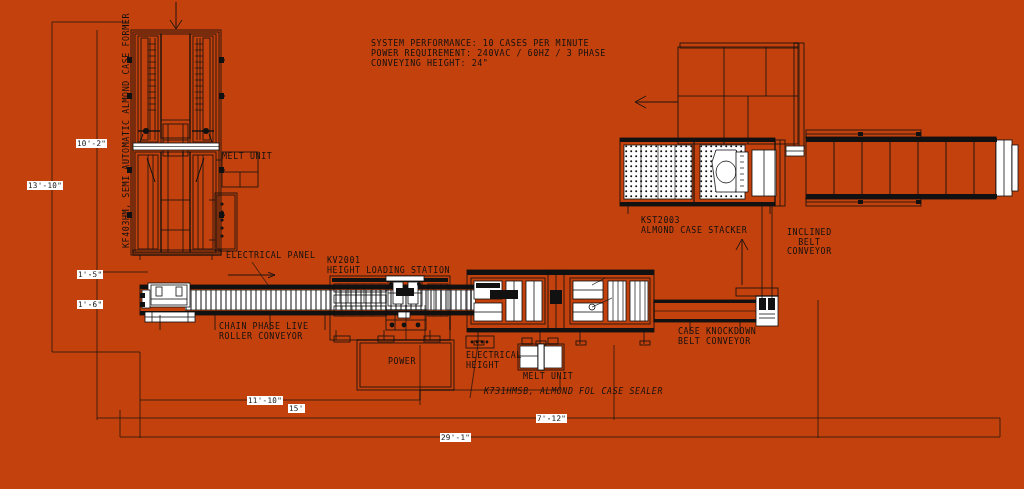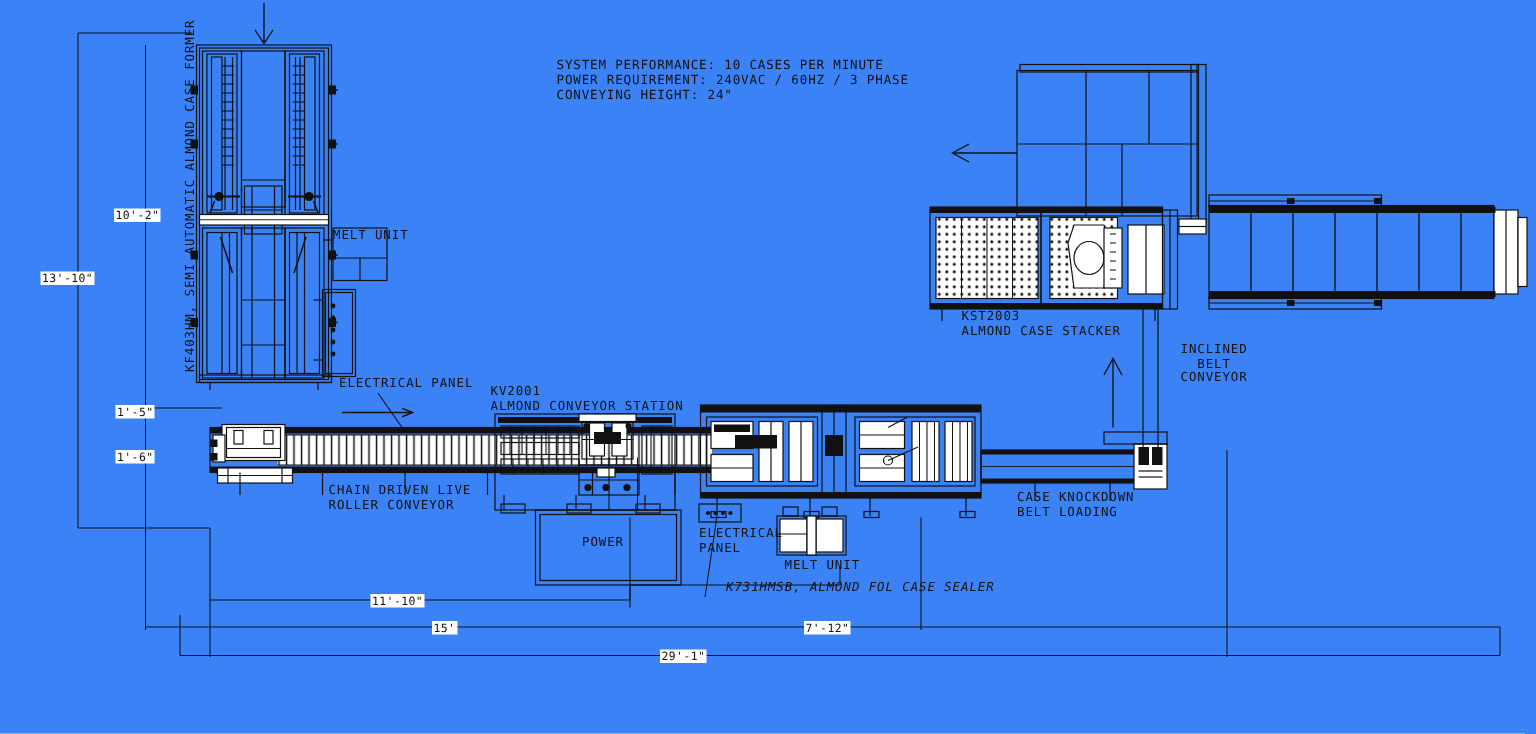--- a/index.html
+++ b/index.html
@@ -1,17 +1,17 @@
 <!DOCTYPE html>
 <html><head>
 <meta charset="utf-8">
 <style>
   html,body{margin:0;padding:0;background:#ffffff;}
   body{width:1024px;height:489px;overflow:hidden;font-family:"DejaVu Sans Mono",monospace;}
-  #root{position:relative;width:1024px;height:489px;background:#3b82f6;}
+  #root{position:relative;width:1024px;height:489px;background:#c2410c;}
   svg{position:absolute;top:0;left:0;}
   .lbl{position:absolute;font-family:"DejaVu Sans Mono",monospace;font-size:8.3px;color:#111;
        letter-spacing:.6px;line-height:9.6px;white-space:pre;}
   .dim{position:absolute;font-family:"DejaVu Sans Mono",monospace;font-size:7.6px;color:#111;
        letter-spacing:.3px;white-space:pre;background:#fff;padding:0 1px;}
   .vlbl{position:absolute;font-family:"DejaVu Sans Mono",monospace;font-size:8.3px;color:#111;
         letter-spacing:.6px;white-space:pre;transform-origin:0 0;transform:rotate(-90deg);}
   .spec{position:absolute;font-family:"DejaVu Sans Mono",monospace;font-size:8.4px;color:#111;
         letter-spacing:.55px;line-height:10.2px;white-space:pre;}
 </style>
@@ -490,53 +490,53 @@
 POWER REQUIREMENT: 240VAC / 60HZ / 3 PHASE
 CONVEYING HEIGHT: 24"</div>
 
 <div class="vlbl" style="left:121px; top:248px;">KF403HM, SEMI AUTOMATIC ALMOND CASE FORMER</div>
 
 <div class="lbl" style="left:222px; top:152px;">MELT UNIT</div>
 
 <div class="lbl" style="left:226px; top:251px;">ELECTRICAL PANEL</div>
 
 <div class="lbl" style="left:327px; top:256px;">KV2001
-ALMOND CONVEYOR STATION</div>
-
-<div class="lbl" style="left:219px; top:322px;">CHAIN DRIVEN LIVE
+HEIGHT LOADING STATION</div>
+
+<div class="lbl" style="left:219px; top:322px;">CHAIN PHASE LIVE
 ROLLER CONVEYOR</div>
 
 <div class="lbl" style="left:388px; top:357px;">POWER</div>
 
 <div class="lbl" style="left:466px; top:351px;">ELECTRICAL
-PANEL</div>
+HEIGHT</div>
 
 <div class="lbl" style="left:523px; top:372px;">MELT UNIT</div>
 
 <div class="lbl" style="left:484px; top:387px;font-style:italic;">K731HMSB, ALMOND FOL CASE SEALER</div>
 
-<div class="lbl" style="left:641px; top:206px;">KST2003
+<div class="lbl" style="left:641px; top:216px;">KST2003
 ALMOND CASE STACKER</div>
 
 <div class="lbl" style="left:787px; top:228px;text-align:center;">INCLINED
 BELT
 CONVEYOR</div>
 
 <div class="lbl" style="left:678px; top:327px;">CASE KNOCKDOWN
-BELT LOADING</div>
+BELT CONVEYOR</div>
 
 <div class="dim" style="left:27px; top:181px;">13'-10"</div>
 
 <div class="dim" style="left:76px; top:139px;">10'-2"</div>
 
 <div class="dim" style="left:77px; top:270px;">1'-5"</div>
 
 <div class="dim" style="left:77px; top:300px;">1'-6"</div>
 
 <div class="dim" style="left:247px; top:396px;">11'-10"</div>
 
-<div class="dim" style="left:288px; top:414px;">15'</div>
+<div class="dim" style="left:288px; top:404px;">15'</div>
 
 <div class="dim" style="left:536px; top:414px;">7'-12"</div>
 
 <div class="dim" style="left:440px; top:433px;">29'-1"</div>
 
 </div>
 
 </body></html>

